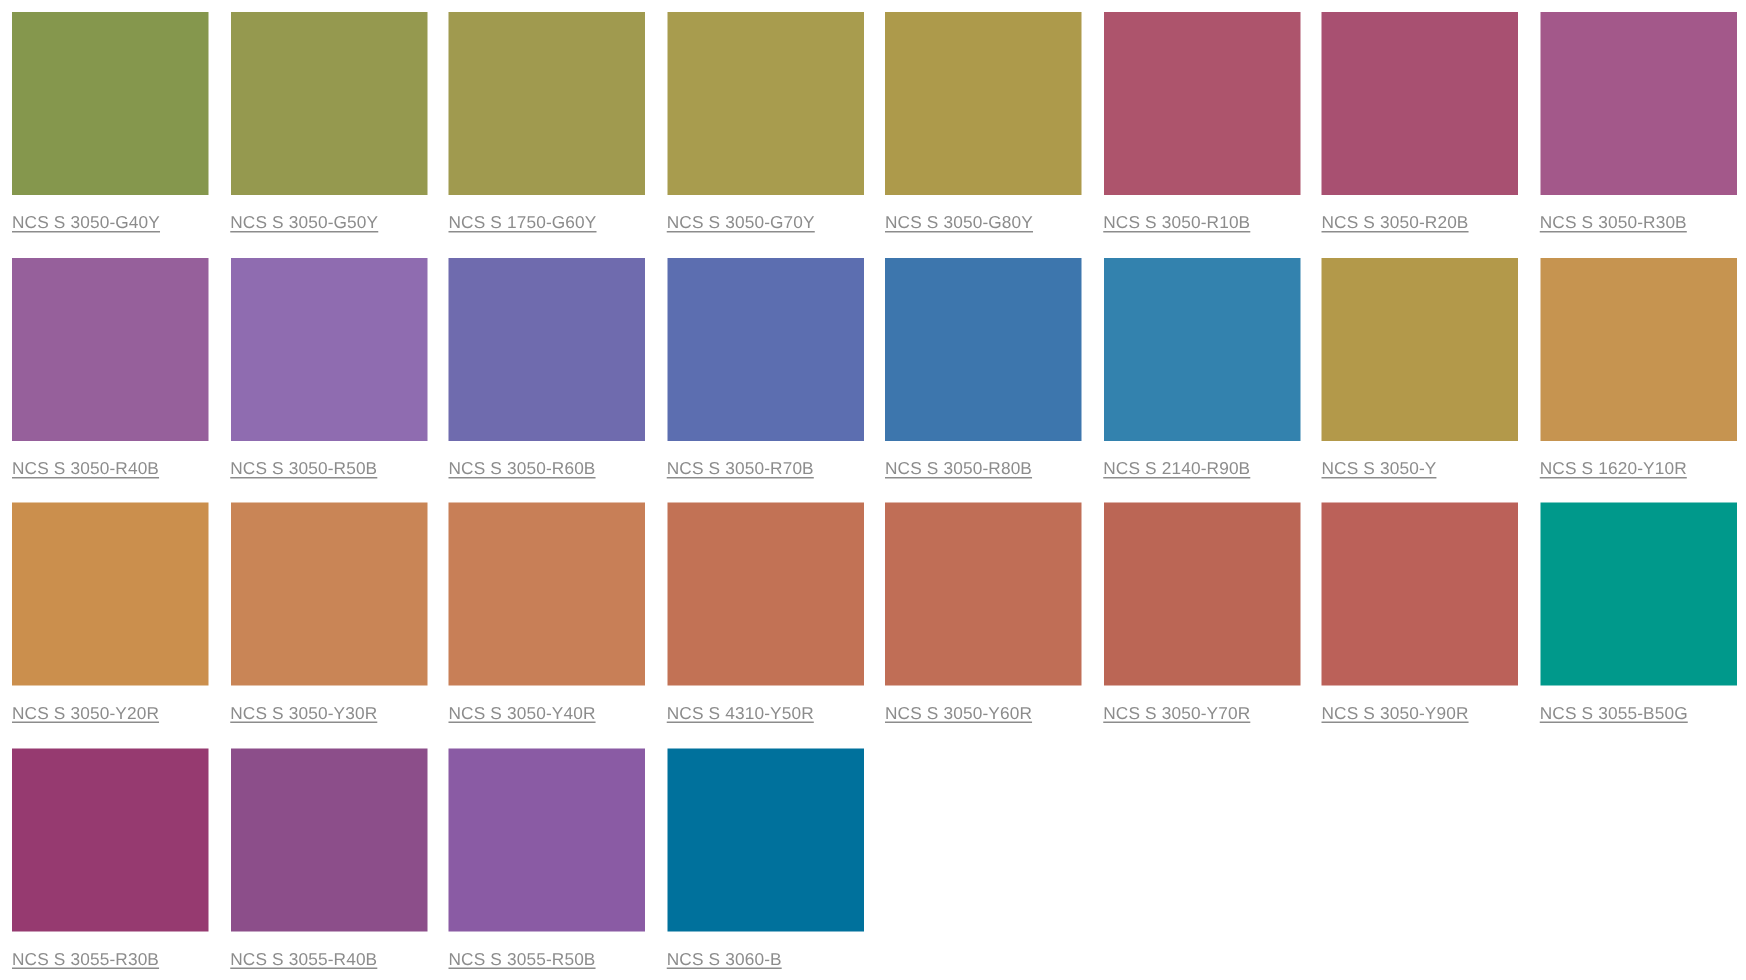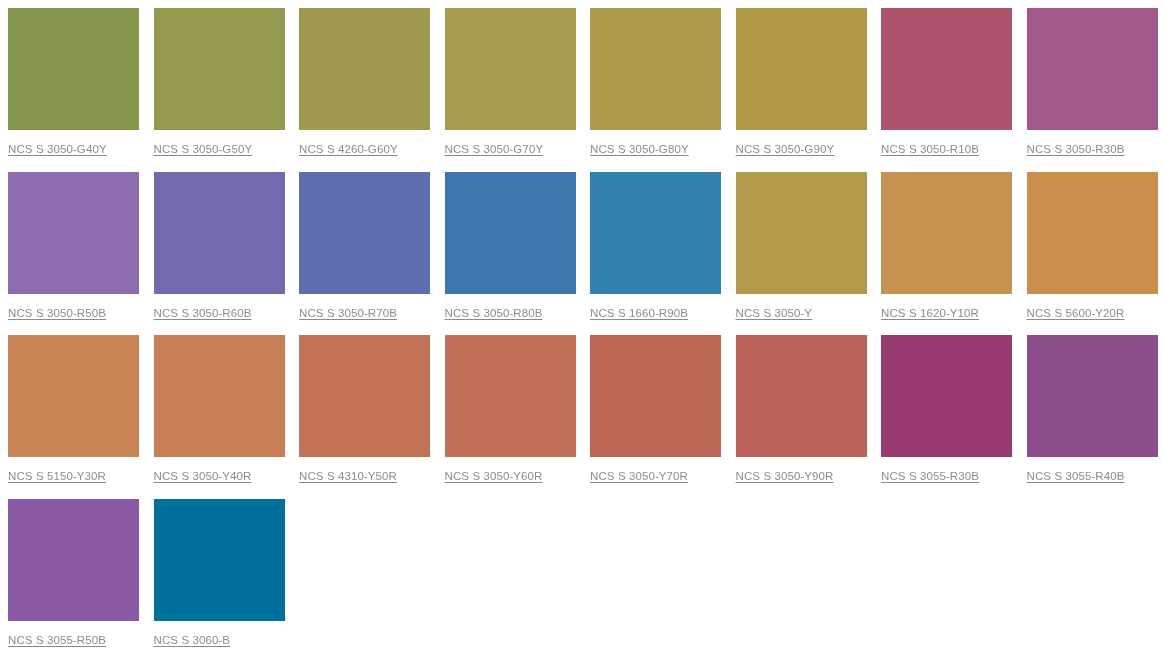--- a/index.html
+++ b/index.html
@@ -54,77 +54,81 @@
     <div class="swatch-cell">
       <div class="swatch-chip" style="background-color: rgb(133, 151, 77);"></div>
       <a class="swatch-label" href="#">NCS S 3050-G40Y</a>
     </div>
     <div class="swatch-cell">
       <div class="swatch-chip" style="background-color: rgb(149, 153, 79);"></div>
       <a class="swatch-label" href="#">NCS S 3050-G50Y</a>
     </div>
     <div class="swatch-cell">
       <div class="swatch-chip" style="background-color: rgb(160, 154, 79);"></div>
-      <a class="swatch-label" href="#">NCS S 4260-G60Y</a>
+      <a class="swatch-label" href="#">NCS S 1750-G60Y</a>
     </div>
     <div class="swatch-cell">
       <div class="swatch-chip" style="background-color: rgb(168, 156, 78);"></div>
       <a class="swatch-label" href="#">NCS S 3050-G70Y</a>
     </div>
     <div class="swatch-cell">
       <div class="swatch-chip" style="background-color: rgb(173, 154, 75);"></div>
       <a class="swatch-label" href="#">NCS S 3050-G80Y</a>
     </div>
     <div class="swatch-cell">
-      <div class="swatch-chip" style="background-color: rgb(176, 152, 68);"></div>
-      <a class="swatch-label" href="#">NCS S 3050-G90Y</a>
-    </div>
-    <div class="swatch-cell">
       <div class="swatch-chip" style="background-color: rgb(173, 84, 108);"></div>
       <a class="swatch-label" href="#">NCS S 3050-R10B</a>
     </div>
     <div class="swatch-cell">
+      <div class="swatch-chip" style="background-color: rgb(168, 80, 113);"></div>
+      <a class="swatch-label" href="#">NCS S 3050-R20B</a>
+    </div>
+    <div class="swatch-cell">
       <div class="swatch-chip" style="background-color: rgb(163, 88, 138);"></div>
       <a class="swatch-label" href="#">NCS S 3050-R30B</a>
+    </div>
+    <div class="swatch-cell">
+      <div class="swatch-chip" style="background-color: rgb(150, 96, 155);"></div>
+      <a class="swatch-label" href="#">NCS S 3050-R40B</a>
     </div>
     <div class="swatch-cell">
       <div class="swatch-chip" style="background-color: rgb(143, 108, 176);"></div>
       <a class="swatch-label" href="#">NCS S 3050-R50B</a>
     </div>
     <div class="swatch-cell">
       <div class="swatch-chip" style="background-color: rgb(111, 107, 174);"></div>
       <a class="swatch-label" href="#">NCS S 3050-R60B</a>
     </div>
     <div class="swatch-cell">
       <div class="swatch-chip" style="background-color: rgb(92, 110, 176);"></div>
       <a class="swatch-label" href="#">NCS S 3050-R70B</a>
     </div>
     <div class="swatch-cell">
       <div class="swatch-chip" style="background-color: rgb(61, 118, 173);"></div>
       <a class="swatch-label" href="#">NCS S 3050-R80B</a>
     </div>
     <div class="swatch-cell">
       <div class="swatch-chip" style="background-color: rgb(51, 130, 174);"></div>
-      <a class="swatch-label" href="#">NCS S 1660-R90B</a>
+      <a class="swatch-label" href="#">NCS S 2140-R90B</a>
     </div>
     <div class="swatch-cell">
       <div class="swatch-chip" style="background-color: rgb(179, 153, 74);"></div>
       <a class="swatch-label" href="#">NCS S 3050-Y</a>
     </div>
     <div class="swatch-cell">
       <div class="swatch-chip" style="background-color: rgb(198, 148, 80);"></div>
       <a class="swatch-label" href="#">NCS S 1620-Y10R</a>
     </div>
     <div class="swatch-cell">
       <div class="swatch-chip" style="background-color: rgb(203, 143, 77);"></div>
-      <a class="swatch-label" href="#">NCS S 5600-Y20R</a>
+      <a class="swatch-label" href="#">NCS S 3050-Y20R</a>
     </div>
     <div class="swatch-cell">
       <div class="swatch-chip" style="background-color: rgb(201, 133, 86);"></div>
-      <a class="swatch-label" href="#">NCS S 5150-Y30R</a>
+      <a class="swatch-label" href="#">NCS S 3050-Y30R</a>
     </div>
     <div class="swatch-cell">
       <div class="swatch-chip" style="background-color: rgb(200, 127, 87);"></div>
       <a class="swatch-label" href="#">NCS S 3050-Y40R</a>
     </div>
     <div class="swatch-cell">
       <div class="swatch-chip" style="background-color: rgb(194, 114, 85);"></div>
       <a class="swatch-label" href="#">NCS S 4310-Y50R</a>
     </div>
     <div class="swatch-cell">
@@ -133,20 +137,24 @@
     </div>
     <div class="swatch-cell">
       <div class="swatch-chip" style="background-color: rgb(187, 102, 85);"></div>
       <a class="swatch-label" href="#">NCS S 3050-Y70R</a>
     </div>
     <div class="swatch-cell">
       <div class="swatch-chip" style="background-color: rgb(187, 97, 89);"></div>
       <a class="swatch-label" href="#">NCS S 3050-Y90R</a>
     </div>
     <div class="swatch-cell">
+      <div class="swatch-chip" style="background-color: rgb(0, 153, 139);"></div>
+      <a class="swatch-label" href="#">NCS S 3055-B50G</a>
+    </div>
+    <div class="swatch-cell">
       <div class="swatch-chip" style="background-color: rgb(150, 58, 112);"></div>
       <a class="swatch-label" href="#">NCS S 3055-R30B</a>
     </div>
     <div class="swatch-cell">
       <div class="swatch-chip" style="background-color: rgb(140, 78, 138);"></div>
       <a class="swatch-label" href="#">NCS S 3055-R40B</a>
     </div>
     <div class="swatch-cell">
       <div class="swatch-chip" style="background-color: rgb(138, 91, 164);"></div>
       <a class="swatch-label" href="#">NCS S 3055-R50B</a>

